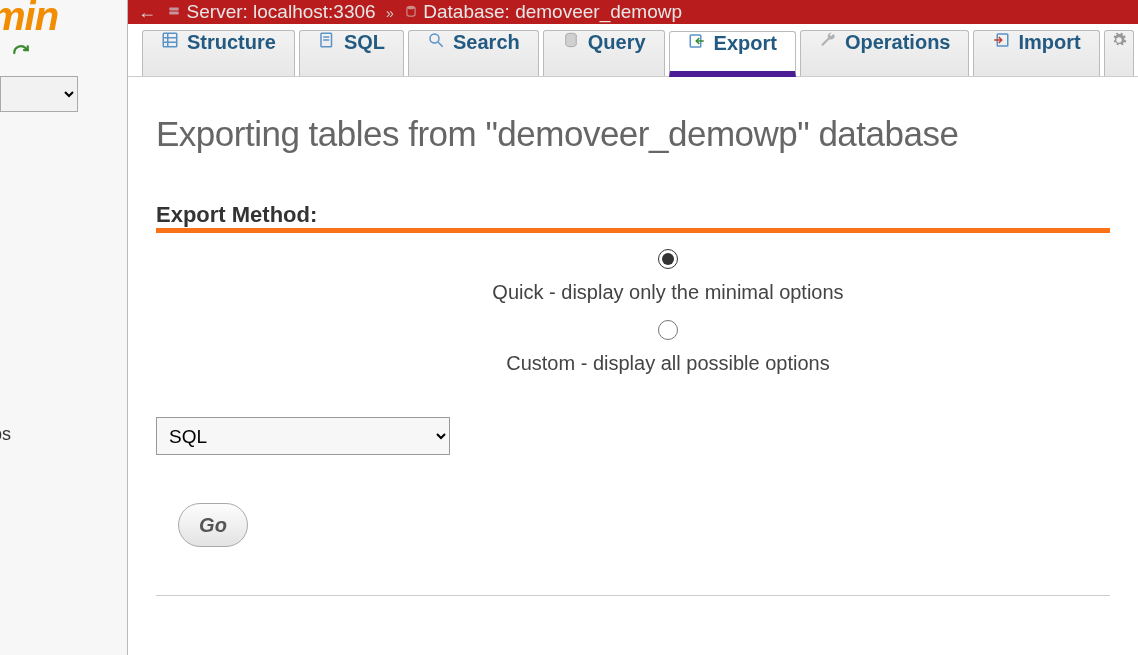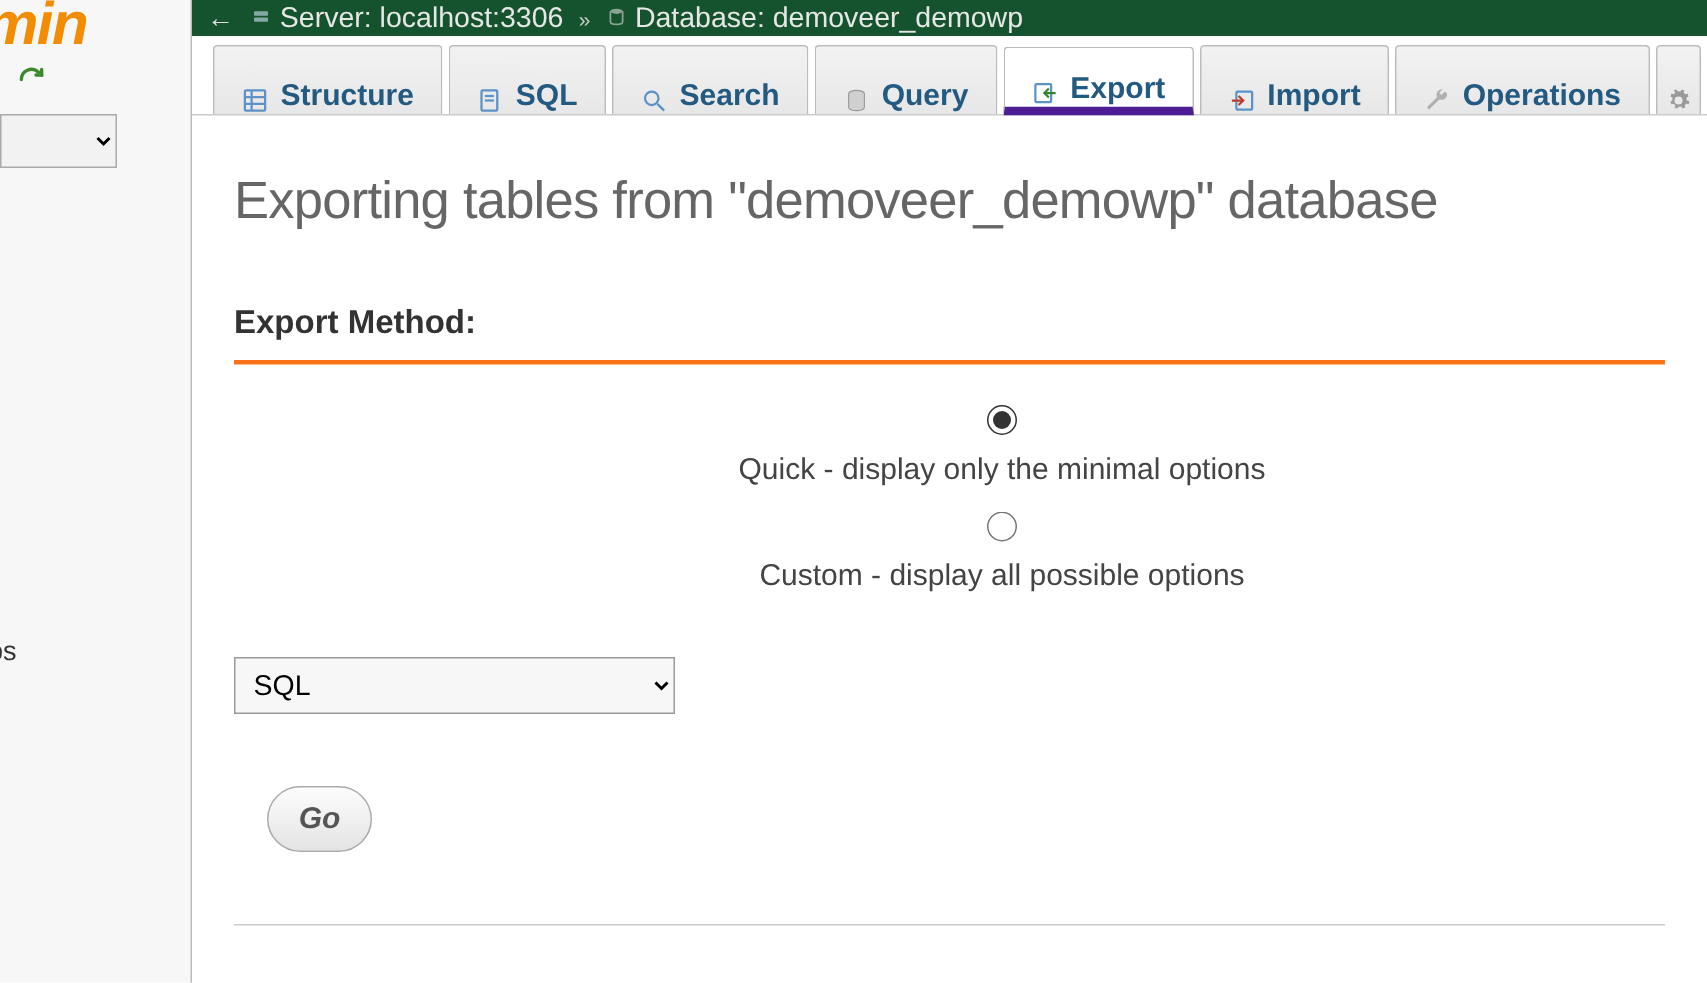--- a/index.html
+++ b/index.html
@@ -72,21 +72,21 @@
   .tree-gap-lg { height: 56px; }
 
   
   .breadcrumb {
     position: absolute;
     left: 128px;
     top: 0;
     right: 0;
     height: 36px;
     line-height: 24px;
-    background: #14532d;
+    background: #b91c1c;
     color: #e7e7e7;
     font-size: 19px;
     padding-left: 10px;
     overflow: hidden;
     white-space: nowrap;
   }
   .bc-back {
     display: inline-block;
     color: #ddd;
     margin-right: 6px;
@@ -109,21 +109,21 @@
     top: 24px;
     right: 0;
     height: 52px;
     border-bottom: 1px solid #ccc;
     background: #fff;
     display: flex;
     align-items: stretch;
   }
   .tab {
     display: flex;
-    align-items: flex-end;
+    align-items: flex-start;
     gap: 8px;
     padding: 0 18px;
     font-size: 20px;
     color: #235a81;
     font-weight: 600;
     background: linear-gradient(#f2f2f2,#e7e7e7);
     border: 1px solid #bbb;
     border-bottom: none;
     margin-left: 4px;
     margin-top: 6px;
@@ -165,23 +165,23 @@
     font-weight: 400;
     color: #666;
     font-size: 35px;
     margin: 8px 0 48px 0;
     letter-spacing: -0.5px;
   }
   .section-heading {
     font-size: 22px;
     font-weight: 700;
     color: #333;
-    border-bottom: 3px solid #f97316;
-    padding-bottom: 12px;
-    margin-bottom: 27px;
+    border-bottom: 5px solid #f97316;
+    padding-bottom: 0;
+    margin-bottom: 16px;
   }
   .radio-group { margin-left: 70px; margin-bottom: 42px; }
   .radio-row {
     display: flex;
     align-items: center;
     gap: 12px;
     font-size: 20px;
     color: #444;
     margin-bottom: 16px;
     cursor: pointer;
@@ -320,36 +320,36 @@
         <rect x="3" y="4" width="14" height="16" rx="1"></rect>
         <path d="M11 12h10" stroke="#2f8a2f"></path>
           <path d="M15 8l-4 4 4 4" stroke="#2f8a2f"></path>
       </svg>
     </span>
     <span>Export</span>
   </div>
 
   <div class="tab">
     <span class="tab-icon">
+      <svg width="18" height="18" viewBox="0 0 24 24" fill="#b0b0b0">
+        <path d="M21 6a5 5 0 0 1-7 5L5 20l-2-2 9-9a5 5 0 0 1 5-7l-3 3 2 2 3-3z"></path>
+      </svg>
+    </span>
+    <span>Operations</span>
+  </div>
+
+  <div class="tab">
+    <span class="tab-icon">
       <svg width="18" height="18" viewBox="0 0 24 24" fill="none" stroke="#5b93c7" stroke-width="2">
         <rect x="7" y="4" width="14" height="16" rx="1"></rect>
         <path d="M3 12h10" stroke="#c0392b"></path>
           <path d="M9 8l4 4-4 4" stroke="#c0392b"></path>
       </svg>
     </span>
     <span>Import</span>
-  </div>
-
-  <div class="tab">
-    <span class="tab-icon">
-      <svg width="18" height="18" viewBox="0 0 24 24" fill="#b0b0b0">
-        <path d="M21 6a5 5 0 0 1-7 5L5 20l-2-2 9-9a5 5 0 0 1 5-7l-3 3 2 2 3-3z"></path>
-      </svg>
-    </span>
-    <span>Operations</span>
   </div>
 
   <div class="tab tab-more">
     <span class="tab-icon">
       <svg width="16" height="16" viewBox="0 0 24 24" fill="#999">
         <path d="M12 8a4 4 0 1 0 0 8 4 4 0 0 0 0-8zm9 4l2 1-1 3-2-1a9 9 0 0 1-2 2l1 2-3 1-1-2a9 9 0 0 1-3 0l-1 2-3-1 1-2a9 9 0 0 1-2-2l-2 1-1-3 2-1a9 9 0 0 1 0-3l-2-1 1-3 2 1a9 9 0 0 1 2-2L7 2l3-1 1 2a9 9 0 0 1 3 0l1-2 3 1-1 2a9 9 0 0 1 2 2l2-1 1 3-2 1a9 9 0 0 1 0 3z"></path>
       </svg>
     </span>
   </div>
 </div>

